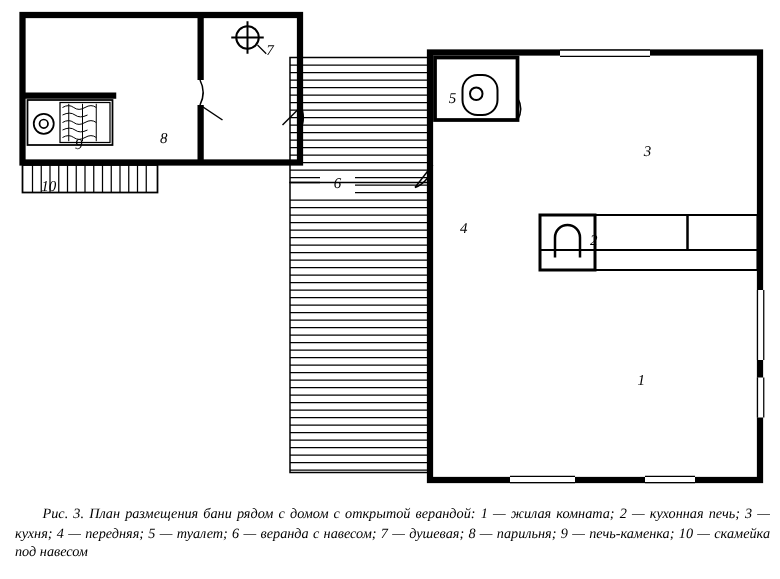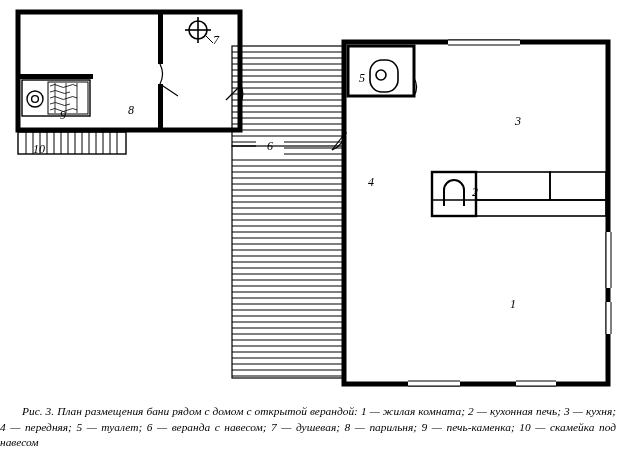--- a/index.html
+++ b/index.html
@@ -20,21 +20,21 @@
     top: 0;
     width: 624px;
     height: 400px;
   }
   .caption {
     position: absolute;
     left: 0;
     top: 400px;
     width: 624px;
     box-sizing: border-box;
-    padding: 4px 8px 0 0;
+    padding: 4px 8px 0 12px;
     font-family: "Liberation Serif", serif;
     font-style: italic;
     font-size: 11.4px;
     line-height: 15.5px;
     color: #000000;
     text-align: justify;
   }
   .caption .first-line-indent {
     display: inline-block;
     width: 22px;

